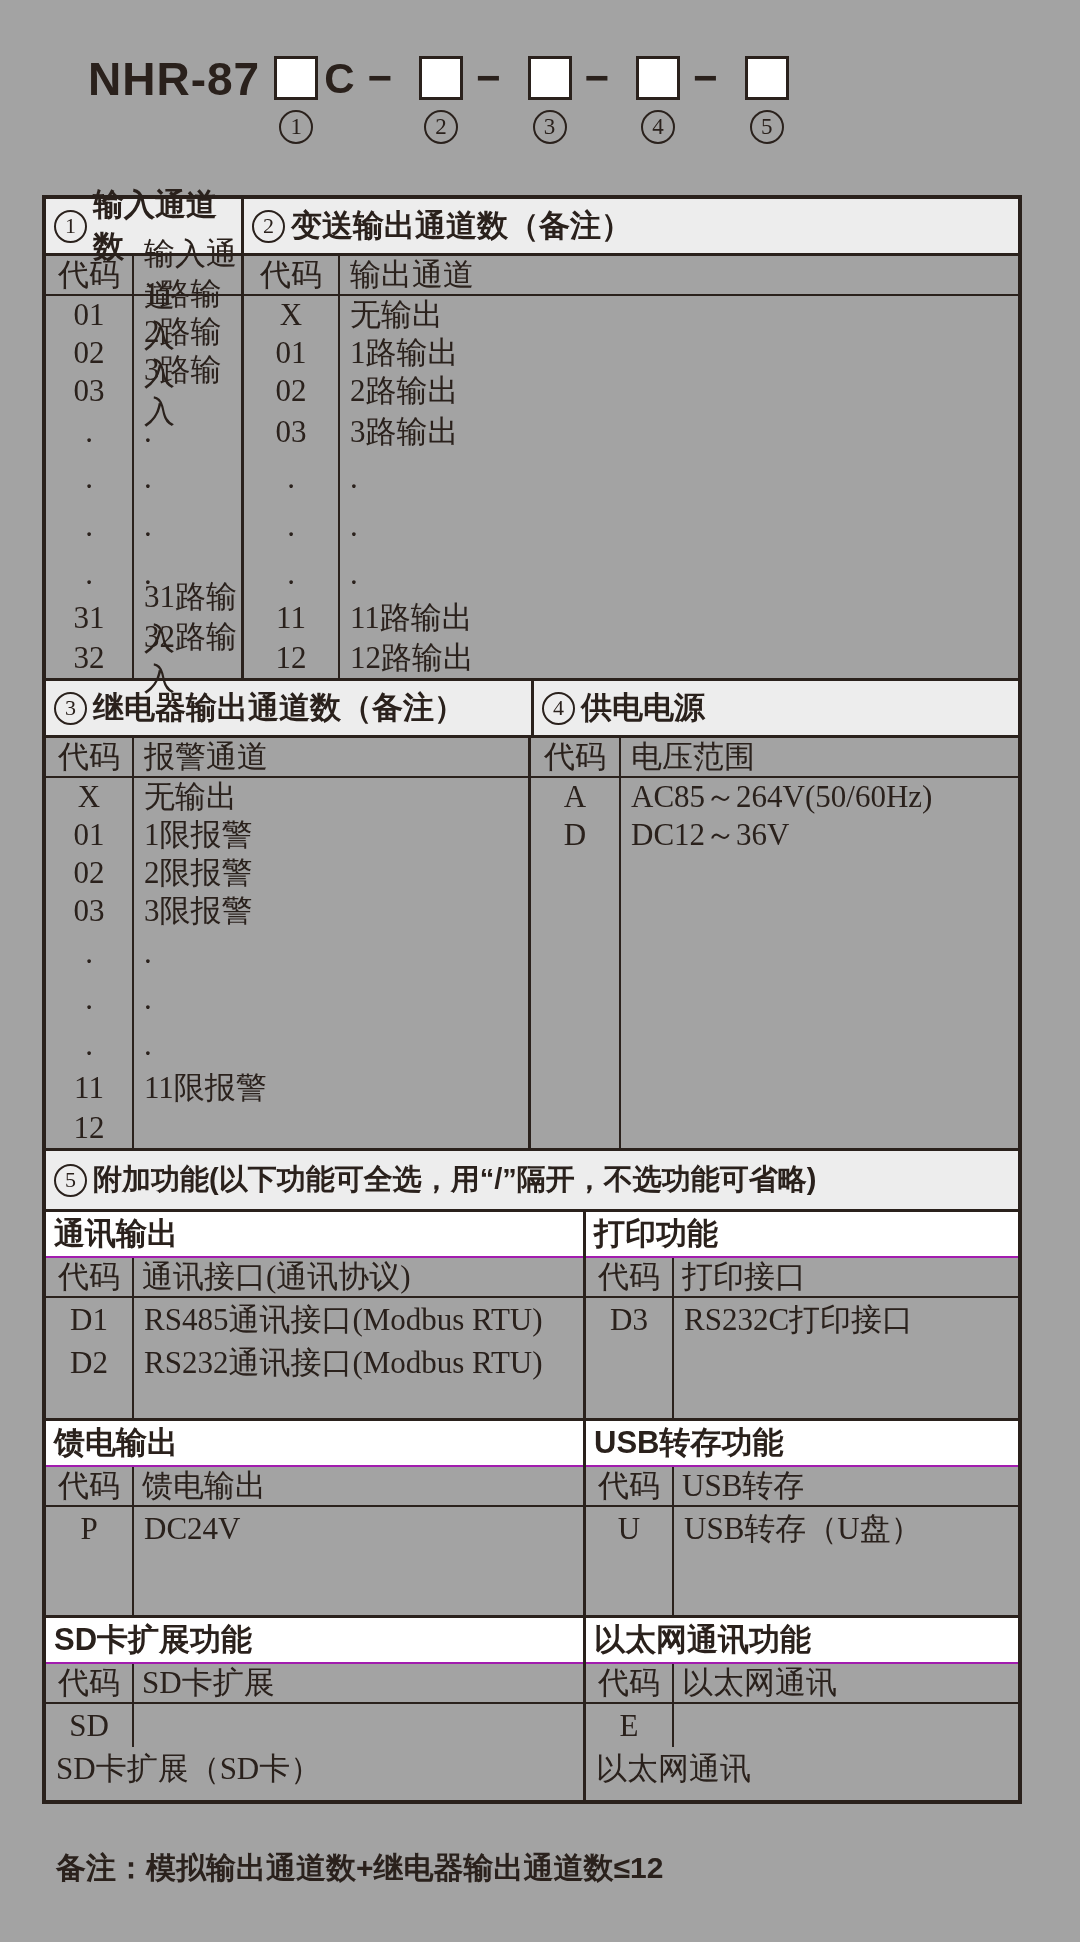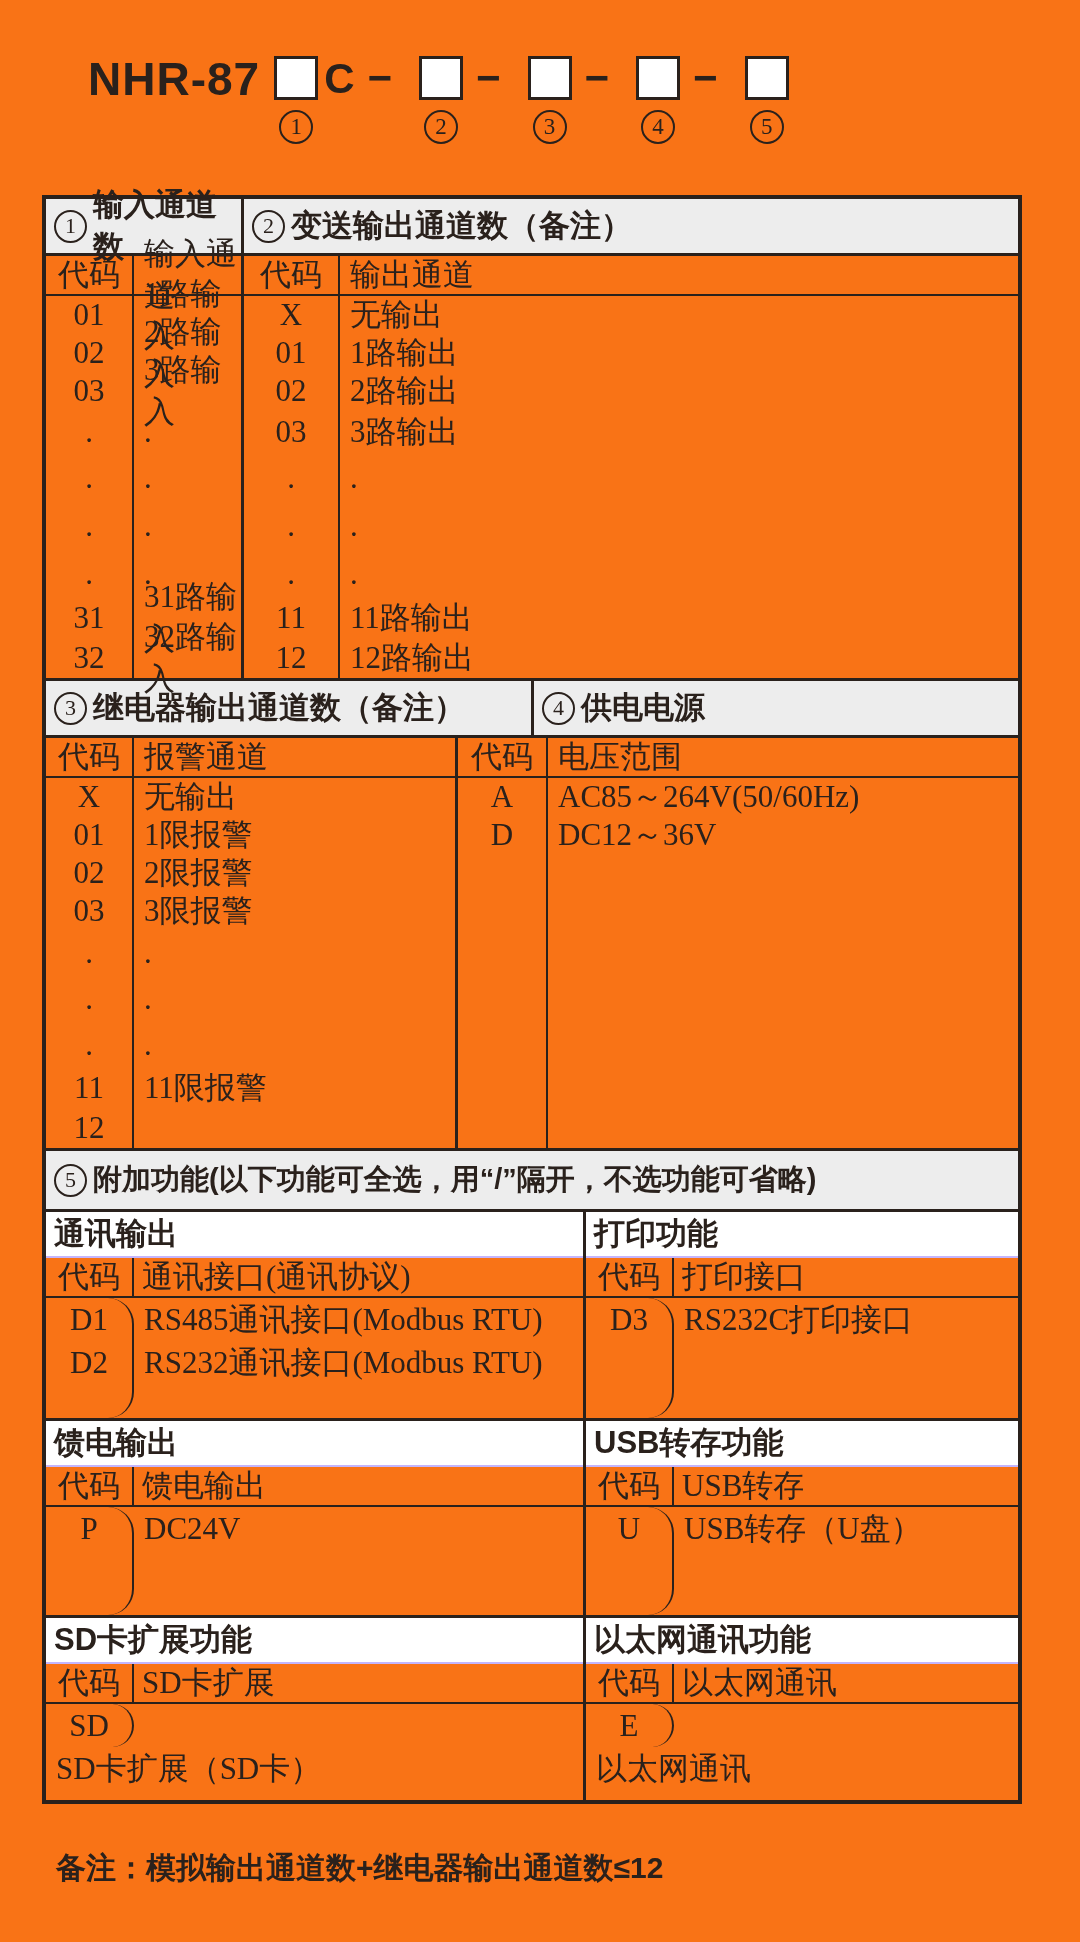--- a/index.html
+++ b/index.html
@@ -1,16 +1,16 @@
 <!DOCTYPE html>
 <html><head>
 <meta charset="utf-8">
 <style>
   html,body{margin:0;padding:0;background:#fff;}
-  .page{position:relative;width:1080px;height:1942px;background:#f97316;
+  .page{position:relative;width:1080px;height:1942px;background:#a3a3a3;
         font-family:"Liberation Serif",serif;color:#2a211c;overflow:hidden;}
 
   
   .model-row{position:absolute;left:88px;top:56px;display:flex;align-items:flex-start;}
   .mprefix{font-family:"Liberation Sans",sans-serif;font-weight:700;font-size:46px;line-height:46px;letter-spacing:1px;}
   .unit{display:flex;flex-direction:column;align-items:center;margin-left:14px;}
   .sq{width:44px;height:44px;border:3px solid #2a211c;box-sizing:border-box;background:#fff;}
   .circ{margin-top:10px;width:34px;height:34px;border:2px solid #2a211c;border-radius:50%;
         box-sizing:border-box;display:flex;align-items:center;justify-content:center;
         font-size:23px;font-family:"Liberation Serif",serif;}
@@ -34,47 +34,47 @@
   .cell{display:flex;align-items:center;flex:0 0 auto;box-sizing:border-box;}
   .ctr{justify-content:center;}
   .pads{padding-left:10px;}
   
   .w-c1{width:88px;border-right:2px solid #2a211c;box-sizing:border-box;}
   .w-d1{width:110px;border-right:3px solid #2a211c;box-sizing:border-box;}
   .w-c2{width:96px;border-right:2px solid #2a211c;box-sizing:border-box;}
   .w-d2{flex:1;border-radius:8px;}
   
   .w-c3{width:88px;border-right:2px solid #2a211c;box-sizing:border-box;}
-  .w-d3{width:324px;border-right:3px solid #2a211c;box-sizing:border-box;}
+  .w-d3{width:397px;border-right:3px solid #2a211c;box-sizing:border-box;}
   .w-c4{width:90px;border-right:2px solid #2a211c;box-sizing:border-box;}
   .w-d4{flex:1;}
   .h38{height:38px;}.h40{height:40px;}.h44{height:44px;}.h46{height:46px;}.h48{height:48px;}
   .grow{flex:1 1 auto;}
 
   .hdr34top{border-top:3px solid #2a211c;}
 
   
   .hdr5{display:flex;align-items:center;background:#ededed;height:58px;
         border-top:3px solid #2a211c;border-bottom:3px solid #2a211c;
         font-family:"Liberation Sans",sans-serif;font-weight:700;font-size:29px;}
 
   
   .pair{display:flex;}
   .pair + .pair{border-top:3px solid #2a211c;}
   .pleft{width:540px;border-right:3px solid #2a211c;box-sizing:border-box;display:flex;flex-direction:column;}
   .pright{flex:1;display:flex;flex-direction:column;}
   .ptitle{height:44px;display:flex;align-items:center;padding-left:8px;
           font-family:"Liberation Sans",sans-serif;font-weight:700;font-size:31px;
-          border-bottom:2px solid #c4b5fd;background:#fff;}
+          border-bottom:2px solid #a21caf;background:#fff;}
   .psub{display:flex;height:38px;border-bottom:2px solid #2a211c;font-size:31px;}
   .pcode{width:88px;border-right:2px solid #2a211c;box-sizing:border-box;display:flex;align-items:center;justify-content:center;}
   .pdesc{flex:1;display:flex;align-items:center;padding-left:8px;}
   .pbody{display:flex;font-size:31px;}
   .pb1{height:120px;}.pb2{height:108px;}.pb3{height:96px;flex-direction:column;}
-  .pbcolc{width:88px;border-right:2px solid #2a211c;box-sizing:border-box;display:flex;flex-direction:column;border-radius:26px;}
+  .pbcolc{width:88px;border-right:2px solid #2a211c;box-sizing:border-box;display:flex;flex-direction:column;}
   .pbcold{flex:1;display:flex;flex-direction:column;border-radius:14px;}
   .prow{height:43px;display:flex;align-items:center;flex:0 0 auto;}
 
   
   .note{position:absolute;left:56px;top:1848px;font-family:"Liberation Sans",sans-serif;
         font-weight:700;font-size:30px;}
 </style>
 </head>
 <body>
 

